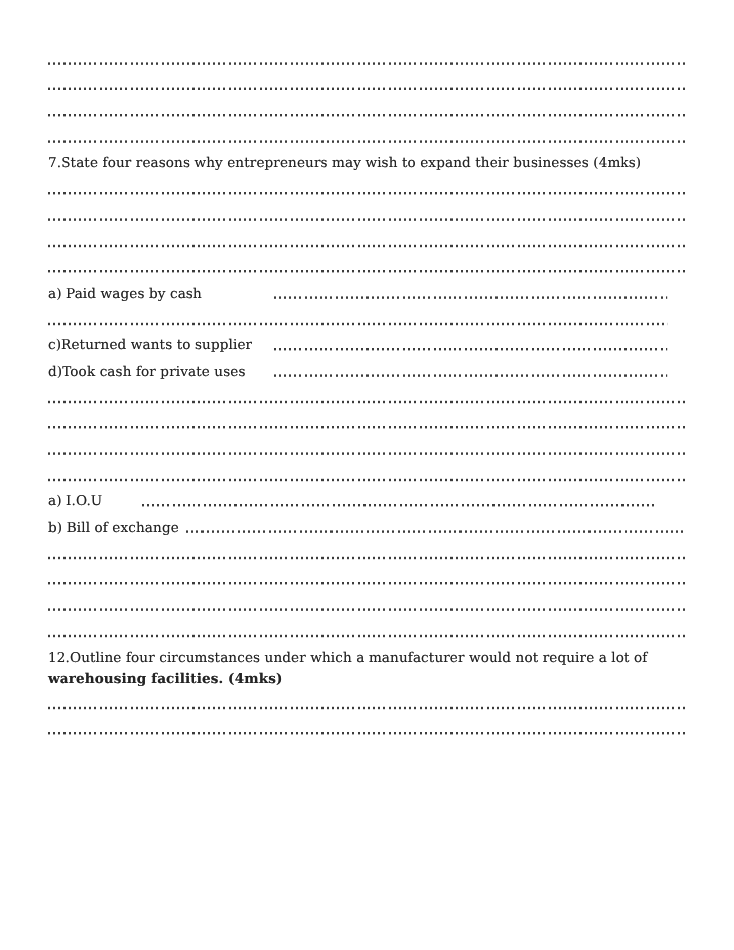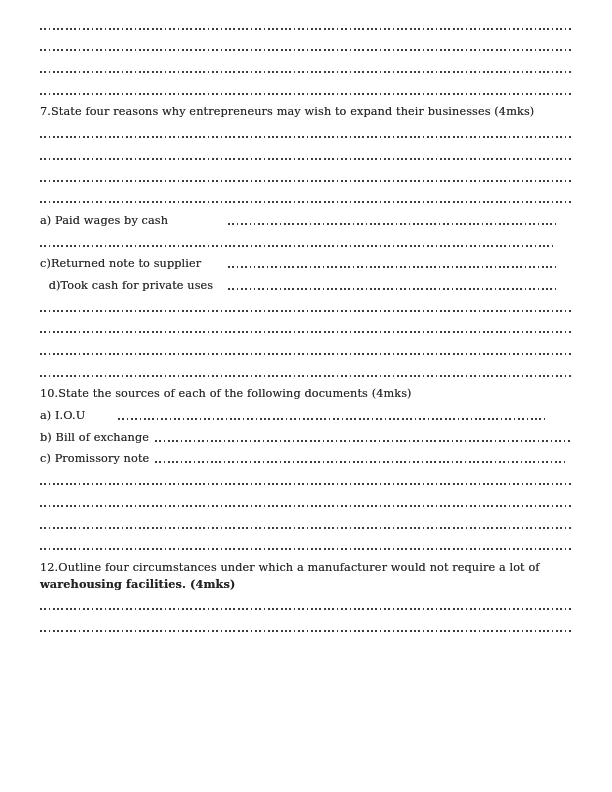--- a/index.html
+++ b/index.html
@@ -10,21 +10,21 @@
   body {
     width: 612px;
     height: 792px;
     overflow: hidden;
   }
   .page {
     box-sizing: border-box;
     width: 612px;
     height: 792px;
     background: #ffffff;
-    padding: 14px 40px 0 40px;
+    padding: 38px 40px 0 40px;
     font-family: "DejaVu Serif", serif;
     color: #242424;
   }
   .line {
     height: 21.7px;
     display: flex;
     align-items: flex-end;
   }
   .line.wrap {
     height: 16.5px;
@@ -84,53 +84,46 @@
         <span class="dotline"></span>
       </div>
       <div class="line">
         <span class="rowlabel" style="min-width: 182px; margin-top: 40px;">a) Paid wages by cash</span>
         <span class="dotline" style="margin-right: 16px;"></span>
       </div>
       <div class="line">
         <span class="dotline" style="margin-right: 16px;"></span>
       </div>
       <div class="line">
-        <span class="rowlabel" style="min-width: 182px;">c)Returned note to supplier</span>
+        <span class="rowlabel" style="min-width: 182px;">c)Returned wants to supplier</span>
         <span class="dotline" style="margin-right: 16px;"></span>
       </div>
       <div class="line">
-        <span class="rowlabel" style="min-width: 182px; text-align: center;">d)Took cash for private uses</span>
+        <span class="rowlabel" style="min-width: 182px;">d)Took cash for private uses</span>
         <span class="dotline" style="margin-right: 16px;"></span>
       </div>
       <div class="line">
         <span class="dotline"></span>
       </div>
       <div class="line">
         <span class="dotline"></span>
       </div>
       <div class="line">
         <span class="dotline"></span>
       </div>
       <div class="line">
         <span class="dotline"></span>
       </div>
       <div class="line">
-        <span class="qtext">10.State the sources of each of the following documents (4mks)</span>
-      </div>
-      <div class="line">
         <span class="rowlabel" style="min-width: 72px;">a) I.O.U</span>
         <span class="dotline" style="margin-right: 26px;"></span>
       </div>
       <div class="line">
         <span class="rowlabel">b) Bill of exchange</span>
         <span class="dotline" style="margin-right: 2px;"></span>
-      </div>
-      <div class="line">
-        <span class="rowlabel">c) Promissory note</span>
-        <span class="dotline" style="margin-right: 6px;"></span>
       </div>
       <div class="line">
         <span class="dotline"></span>
       </div>
       <div class="line">
         <span class="dotline"></span>
       </div>
       <div class="line">
         <span class="dotline"></span>
       </div>

